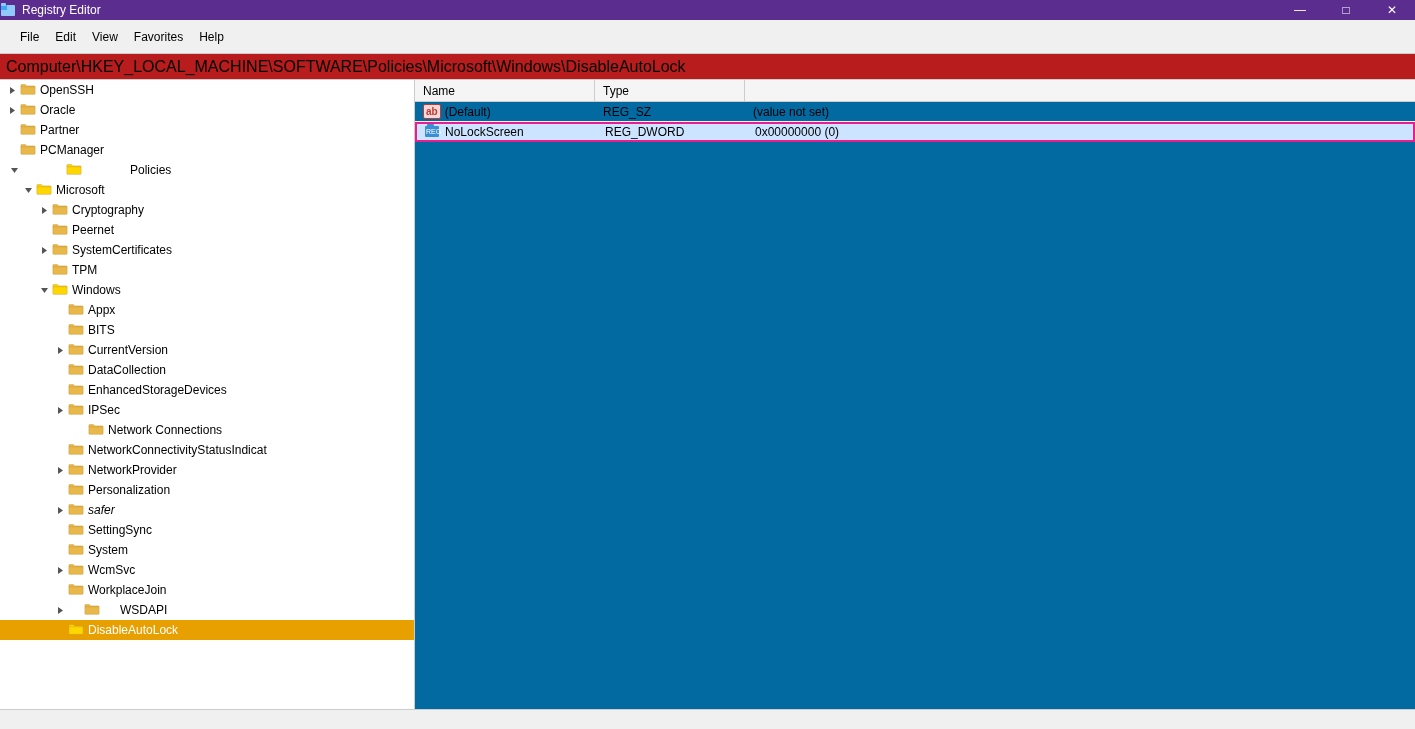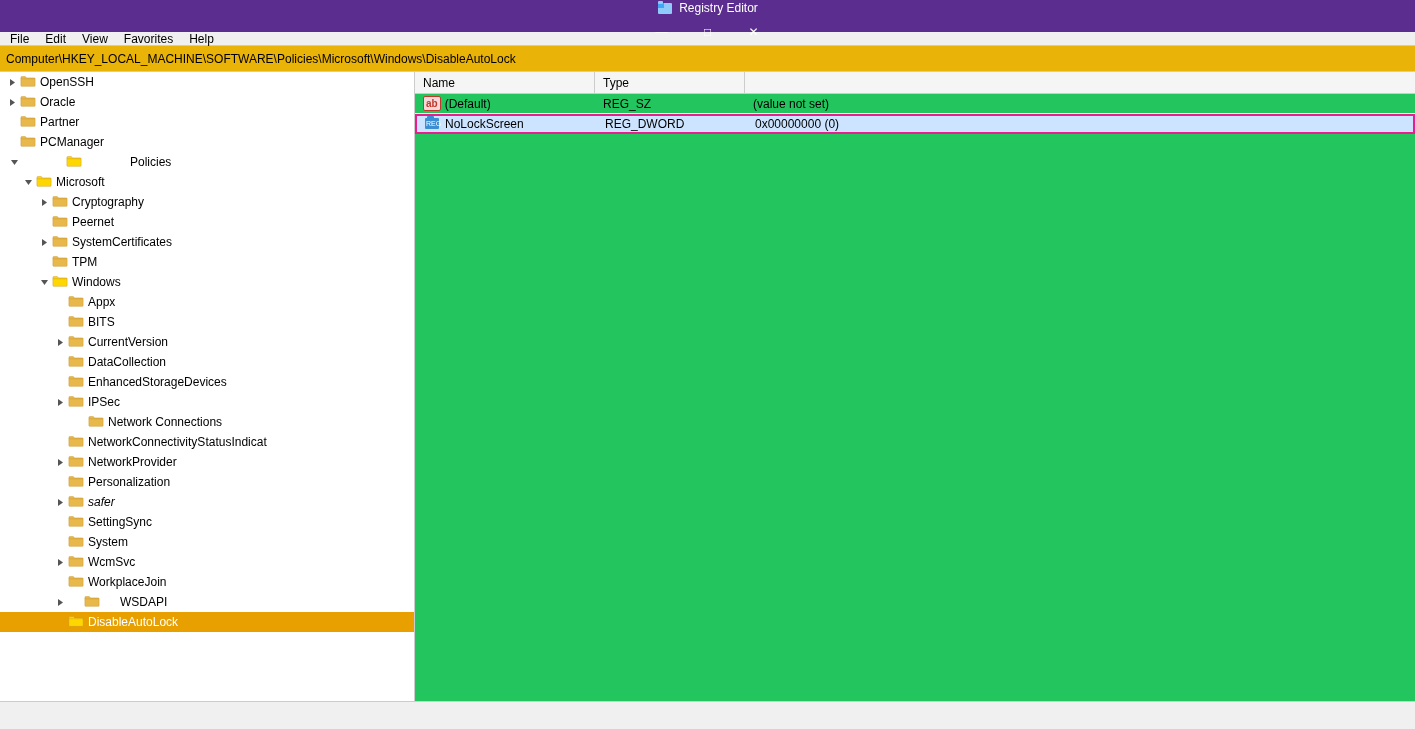--- a/index.html
+++ b/index.html
@@ -2,26 +2,25 @@
 <html><head>
   <meta charset="utf-8">
   <style>
     * { margin: 0; padding: 0; box-sizing: border-box; }
     body { font-family: 'Segoe UI', Tahoma, sans-serif; font-size: 12px; background: #f0f0f0; overflow: hidden; width: 1415px; height: 729px; }
 
     
     .title-bar {
       background: #5b2d8e;
       color: white;
-      height: 32px;
-      display: flex;
-      align-items: center;
-      padding: 0 8px;
+      height: 20px;
+      display: flex;
+      align-items: center;
+      padding: 0 0;
       justify-content: space-between;
-      flex-direction: column;
     }
     .title-bar-left {
       display: flex;
       align-items: center;
       gap: 6px;
     }
     .title-bar-icon {
       width: 16px;
       height: 16px;
       display: flex;
@@ -44,41 +43,41 @@
       cursor: pointer;
       font-size: 12px;
       color: white;
       background: transparent;
       border: none;
     }
 
     
     .menu-bar {
       background: #f0f0f0;
-      height: 14px;
-      display: flex;
-      align-items: center;
-      padding: 0 2px;
+      height: 34px;
+      display: flex;
+      align-items: center;
+      padding: 0 12px;
       border-bottom: 1px solid #ccc;
     }
     .menu-item {
       padding: 2px 8px;
       cursor: pointer;
       font-size: 12px;
     }
 
     
     .address-bar {
-      background: #eab308;
+      background: #b91c1c;
       height: 26px;
       display: flex;
       align-items: center;
       padding: 0 6px;
       border-bottom: 1px solid #ccc;
-      font-size: 12px;
+      font-size: 16px;
     }
 
     
     .main-content {
       display: flex;
       height: calc(729px - 32px - 22px - 26px - 20px);
     }
 
     
     .tree-pane {
@@ -122,21 +121,21 @@
       flex-shrink: 0;
       margin-right: 2px;
     }
     .folder-svg { width: 16px; height: 14px; }
 
     .item-label { font-size: 12px; }
 
     
     .detail-pane {
       flex: 1;
-      background: #22c55e;
+      background: #0369a1;
       overflow: auto;
     }
 
     .detail-header {
       display: flex;
       height: 22px;
       border-bottom: 1px solid #ccc;
       background: #f5f5f5;
     }
     .detail-col-header {

